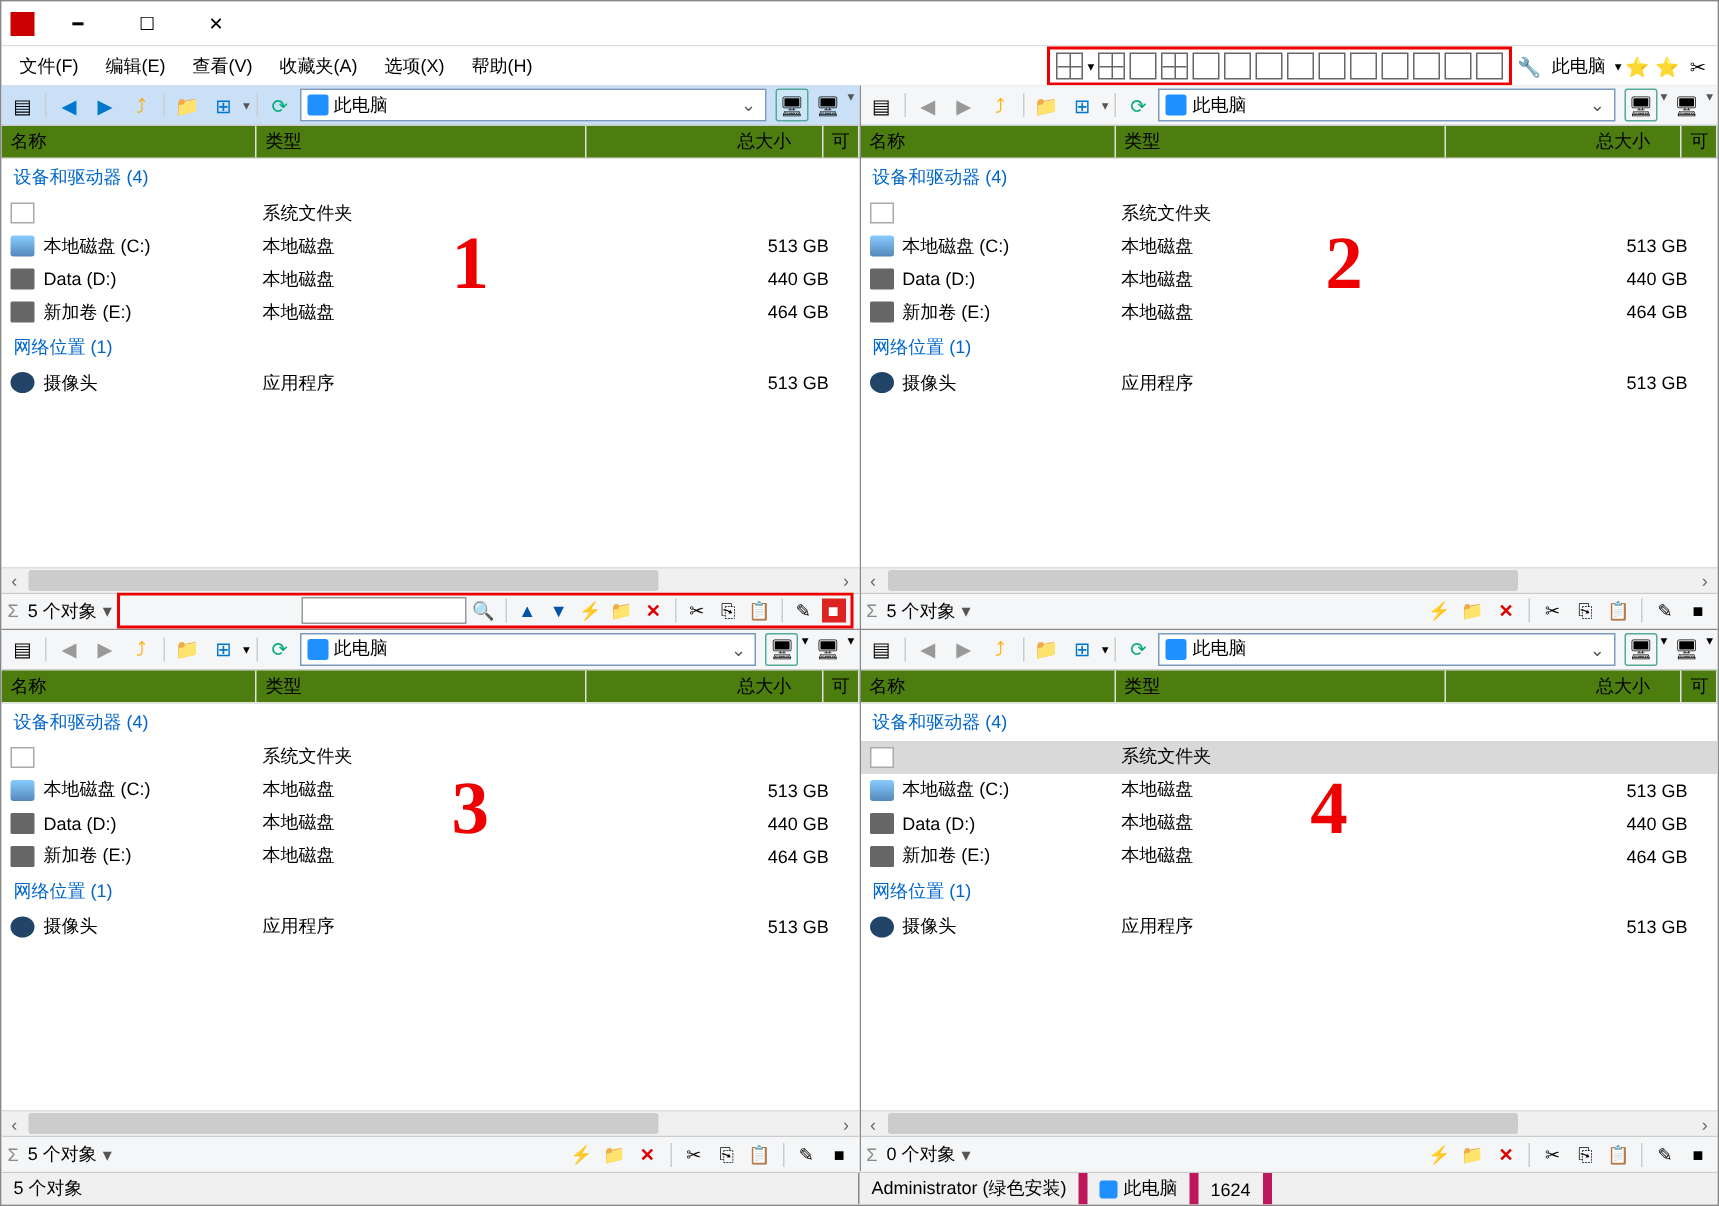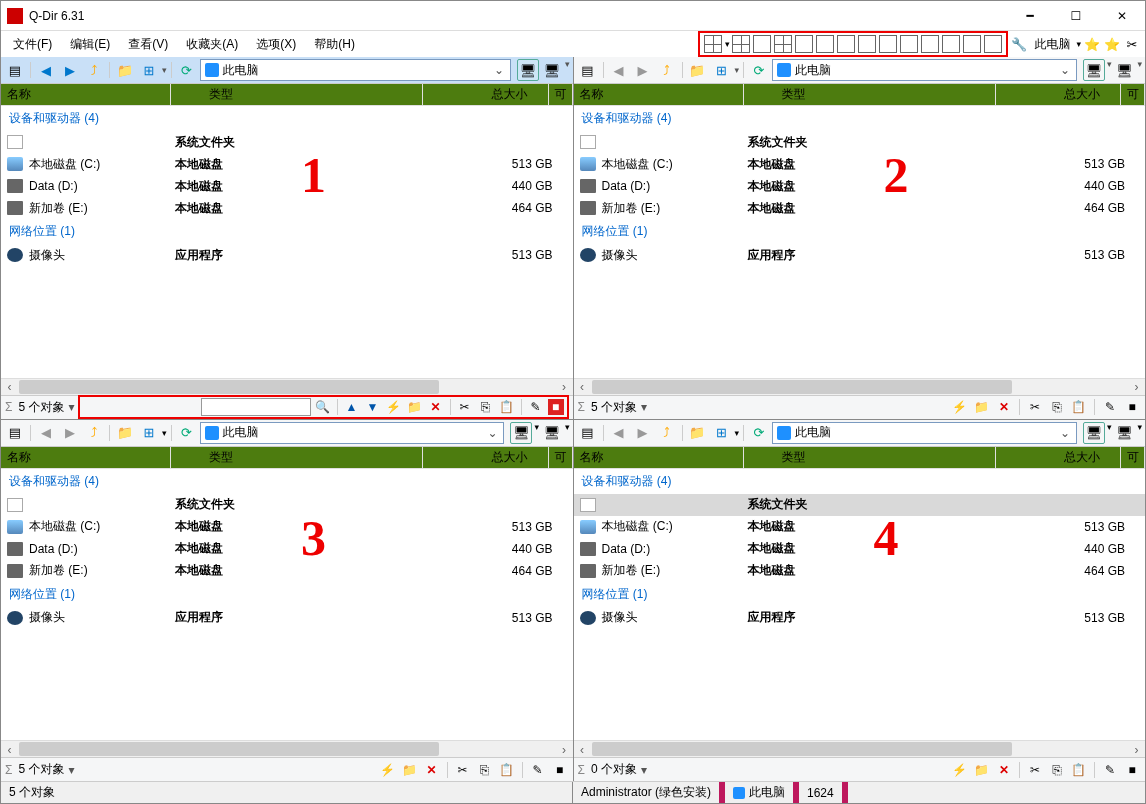--- a/index.html
+++ b/index.html
@@ -23,34 +23,34 @@
 .ptoolbar { height: 27px; display: flex; align-items: center; padding: 2px 3px; background: #f5f6f7; border-bottom: 1px solid #ccc; gap: 2px; }
 .ptoolbar.active { background: #c9e0f7; }
 .tb-btn { width: 22px; height: 22px; display: inline-flex; align-items: center; justify-content: center; cursor: pointer; border-radius: 2px; font-size: 13px; }
 .addr { flex: 1; display: flex; align-items: center; border: 1px solid #7a9ac0; background: #fff; height: 22px; padding: 0 4px; gap: 4px; }
 .addr-icon { width: 14px; height: 14px; background: #1e90ff; border-radius: 2px; display: inline-block; }
 .addr-drop { width: 14px; text-align: center; color: #555; cursor: pointer; }
 .view-btns { display: flex; gap: 2px; margin-left: 4px; }
 .cols { height: 22px; display: flex; background: #4d7c0f; border-bottom: 1px solid #e0e0e0; }
 .col { padding: 3px 6px; border-right: 1px solid #e0e0e0; display: flex; align-items: center; }
 .col-name { width: 170px; }
-.col-type { width: 220px; margin-left: 32px; }
+.col-type { width: 220px; }
 .col-size { flex: 1; text-align: right; justify-content: flex-end; padding-right: 20px; }
 .col-tail { width: 24px; }
 .filelist { flex: 1; overflow: hidden; background: #fff; position: relative; }
 .group-hdr { color: #0066cc; padding: 4px 8px; font-size: 12px; }
 .row { display: flex; align-items: center; height: 22px; padding-left: 6px; }
 .row.sel { background: #d9d9d9; }
 .row .ic { width: 16px; height: 14px; margin-right: 6px; display: inline-block; }
 .ic-folder { background: #fff; border: 1px solid #aaa; }
 .ic-disk { background: linear-gradient(#8cf,#58b); border-radius: 2px; }
 .ic-hdd { background: #666; border-radius: 1px; }
 .ic-cam { background: #246; border-radius: 50%; width: 12px; height: 12px; }
 .row .cn { width: 146px; }
-.row .ct { width: 220px; font-weight: bold; }
+.row .ct { width: 220px; }
 .row .cs { flex: 1; text-align: right; padding-right: 20px; }
 .hscroll { height: 17px; background: #f0f0f0; border-top: 1px solid #ddd; position: relative; }
 .hscroll .lar, .hscroll .rar { position: absolute; top: 0; width: 17px; height: 17px; display: flex; align-items: center; justify-content: center; color: #666; }
 .hscroll .lar { left: 0; } .hscroll .rar { right: 0; }
 .hscroll .thumb { position: absolute; top: 1px; left: 18px; height: 14px; width: 420px; background: #ccc; border-radius: 2px; }
 .pstatus { height: 24px; display: flex; align-items: center; background: #f5f6f7; border-top: 1px solid #ccc; padding: 0 4px; gap: 4px; }
 .pstatus .sigma { color: #888; margin-right: 2px; }
 .pstatus .ddrop { color: #555; }
 .pstatus-spacer { flex: 1; }
 .pstatus .searchbox { width: 110px; height: 18px; border: 1px solid #999; background: #fff; }
@@ -60,21 +60,20 @@
 .annot { position: absolute; color: #e00; font-size: 50px; font-family: "Comic Sans MS", cursive; font-weight: bold; pointer-events: none; }
 .botstatus { height: 22px; display: flex; align-items: center; background: #f0f0f0; border-top: 1px solid #ccc; font-size: 12px; }
 .botstatus .seg { padding: 0 8px; border-right: 6px solid #be185d; height: 100%; display: flex; align-items: center; }
 .sep { width: 1px; height: 16px; background: #ccc; margin: 0 2px; }
 </style>
 </head>
 <body>
 
 <div class="titlebar">
   <div class="appicon"></div>
-  <div class="title">Q-Dir 6.31</div>
   <div class="winbtns">
     <div class="winbtn">━</div>
     <div class="winbtn">☐</div>
     <div class="winbtn close">✕</div>
   </div>
 </div>
 
 <div class="menubar">
   <div class="menuitem">文件(F)</div>
   <div class="menuitem">编辑(E)</div>

